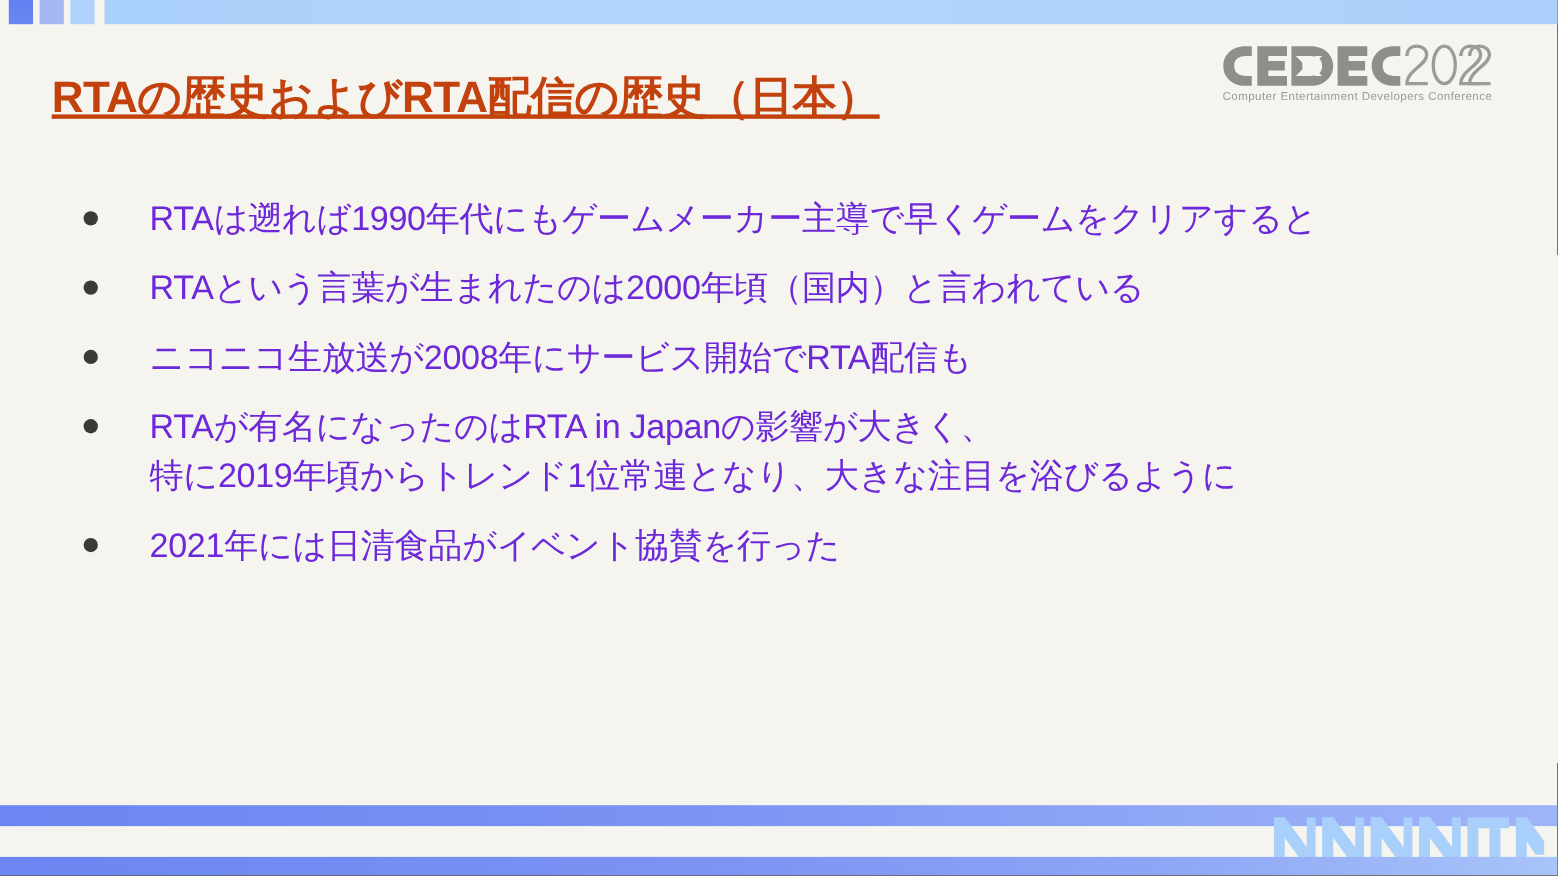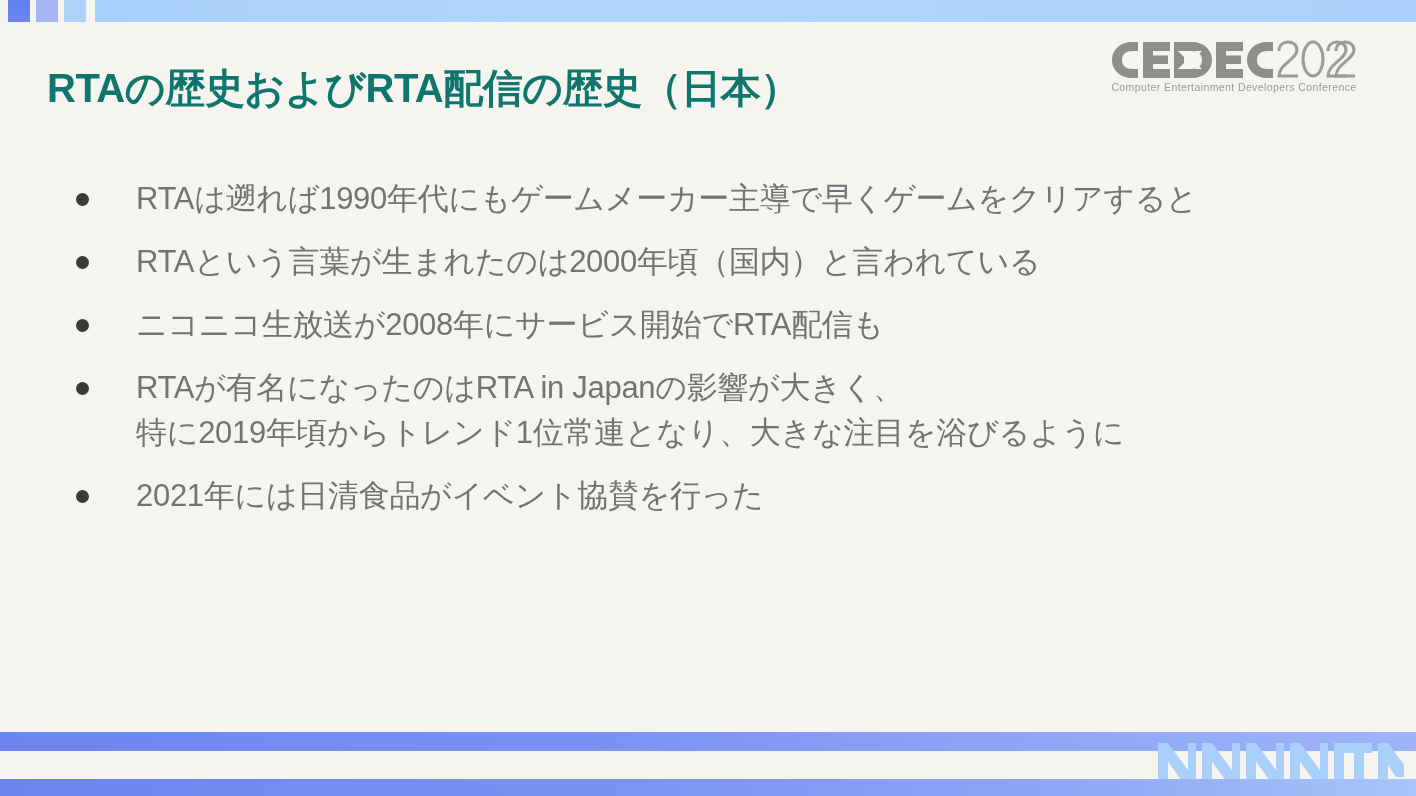--- a/index.html
+++ b/index.html
@@ -78,23 +78,24 @@
   }
   .cedec-logo svg { display: block; }
 
   
   .title {
     position: absolute;
     left: 47px;
     top: 61px;
     font-size: 40px;
     font-weight: bold;
-    color: #0f766e;
+    color: #c2410c;
     letter-spacing: -0.5px;
     white-space: nowrap;
+    text-decoration: underline;
   }
 
   
   .body {
     position: absolute;
     left: 76px;
     top: 176px;
     width: 1300px;
   }
   .bullet-row {
@@ -112,21 +113,21 @@
     display: inline-block;
     width: 13px;
     height: 13px;
     border-radius: 50%;
     background: #3a3a38;
   }
   .bullet-text {
     flex: 1 1 auto;
     font-size: 31px;
     line-height: 45px;
-    color: #737373;
+    color: #6d28d9;
     letter-spacing: -0.3px;
   }
   .bullet-text .ln { display: block; white-space: nowrap; }
 </style>
 </head>
 <body>
 
 <div class="slide">
 
   <div class="top-bar">

